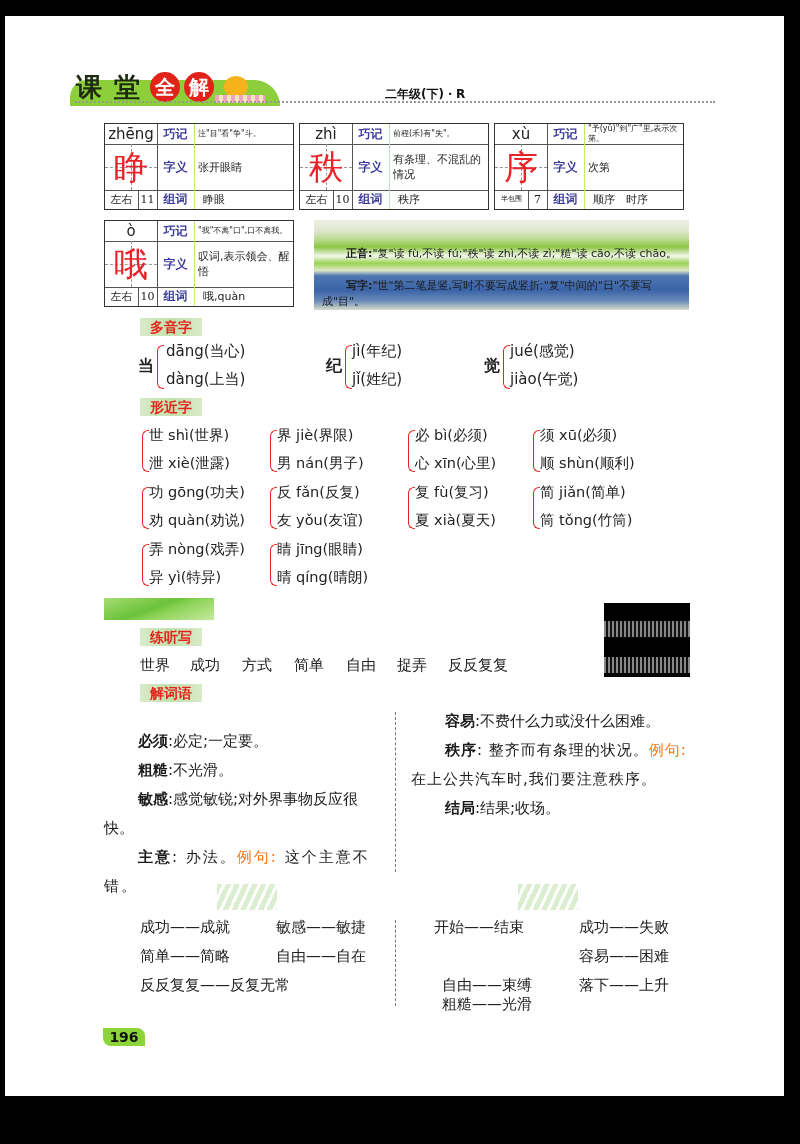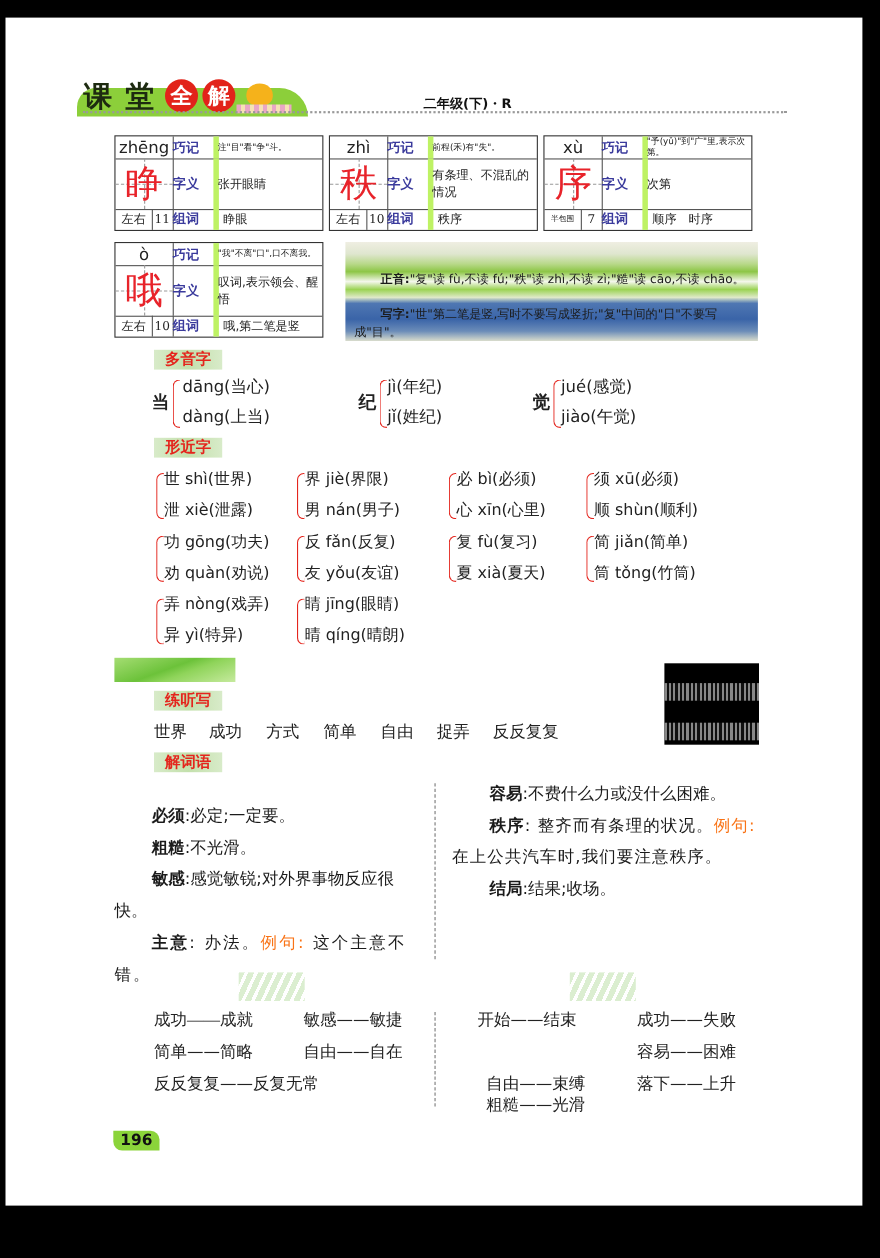--- a/index.html
+++ b/index.html
@@ -21,21 +21,21 @@
   
   .card { position:absolute; width:190px; height:87px; border:1.5px solid #333; box-sizing:border-box; }
   .card .c-py { position:absolute; left:0; top:0; width:52px; height:20px; text-align:center; font-size:15px; line-height:20px; border-right:1px solid #555; }
   .card .c-ch { position:absolute; left:0; top:20px; width:52px; height:46px; border-right:1px solid #555;
                 color:#e8232a; font-size:34px; text-align:center; line-height:46px; font-family:"DejaVu Serif", serif; }
   .card .c-ch .vg { position:absolute; left:26px; top:0; bottom:0; border-left:1px dashed #999; }
   .card .c-ch .hg { position:absolute; top:23px; left:0; right:0; border-top:1px dashed #999; }
   .card .c-ch span { position:relative; }
   .card .c-st { position:absolute; left:0; top:66px; width:33px; height:19px; font-size:11px; line-height:19px; text-align:center; border-right:1px solid #555; font-family:"DejaVu Serif", serif; }
   .card .c-sn { position:absolute; left:33px; top:66px; width:19px; height:19px; font-size:11px; line-height:19px; text-align:center; border-right:1px solid #555; font-family:"DejaVu Serif", serif; }
-  .card .lab { position:absolute; left:52px; width:37px; text-align:left; color:#3a3a9c; font-weight:bold; font-size:12px; border-right:5px solid #bef264; }
+  .card .lab { position:absolute; left:52px; width:37px; text-align:center; color:#3a3a9c; font-weight:bold; font-size:12px; border-right:1px solid #bef264; }
   .card .val { position:absolute; left:90px; right:3px; font-size:10px; padding-left:3px; color:#222; }
   .card .l1 { top:0; height:20px; line-height:20px; }
   .card .l2 { top:20px; height:46px; line-height:46px; }
   .card .l3 { top:66px; height:19px; line-height:19px; }
   .card .val.l1 { font-size:8px; line-height:10px; display:flex; align-items:center; }
   .card .val.l2 { font-size:11px; line-height:15px; display:flex; align-items:center; }
   .card .val.l3 { font-size:11px; padding-left:8px; }
   .card .hr1 { position:absolute; left:0; right:0; top:20px; border-top:1px solid #555; }
   .card .hr2 { position:absolute; left:0; right:0; top:66px; border-top:1px solid #555; }
 
@@ -138,21 +138,21 @@
     <div class="hr2"></div>
   <div class="c-py">ò</div>
   <div class="c-ch"><div class="vg"></div><div class="hg"></div><span>哦</span></div>
   <div class="c-st">左右</div>
   <div class="c-sn">10</div>
   <div class="lab l1">巧记</div>
   <div class="lab l2">字义</div>
   <div class="lab l3">组词</div>
   <div class="val l1">"我"不离"口",口不离我。</div>
   <div class="val l2">叹词,表示领会、醒悟</div>
-  <div class="val l3">哦,第二笔是竖</div>
+  <div class="val l3">哦,quàn</div>
 </div>
 
 <div class="tipbox">
   <p style="top:26px; text-indent:24px;"><b>正音:</b><span>"复"读 fù,不读 fú;"秩"读 zhì,不读 zì;"糙"读 cāo,不读 chāo。</span></p>
   <p style="top:58px; text-indent:24px;"><b>写字:</b><span>"世"第二笔是竖,写时不要写成竖折;"复"中间的"日"不要写成"目"。</span></p>
 </div>
 
 <div class="tag" style="left:140px; top:318px;">多音字</div>
 
 <div>
@@ -257,21 +257,21 @@
   <div style="text-indent:34px"><b>容易</b><span>:不费什么力或没什么困难。</span></div>
   <div style="text-indent:34px; letter-spacing:1px;"><b>秩序</b><span>: 整齐而有条理的状况。</span><span class="blue">例句:</span><span>在上公共汽车时,我们要注意秩序。</span></div>
   <div style="text-indent:34px"><b>结局</b><span>:结果;收场。</span></div>
 </div>
 
 <div class="syn-deco" style="left:217px; top:884px;"></div>
 <div class="syn-deco" style="left:518px; top:884px;"></div>
 <div class="vdash" style="left:395px; top:920px; height:86px;"></div>
 
 <div>
-  <div class="line" style="left:140px; top:918px;font-family:Liberation Serif, serif;">成功——成就</div>
+  <div class="line" style="left:140px; top:918px;">成功——成就</div>
   <div class="line" style="left:276px; top:918px;">敏感——敏捷</div>
   <div class="line" style="left:140px; top:947px;">简单——简略</div>
   <div class="line" style="left:276px; top:947px;">自由——自在</div>
   <div class="line" style="left:140px; top:976px;">反反复复——反复无常</div>
 </div>
 
 <div>
   <div class="line" style="left:434px; top:918px;">开始——结束</div>
   <div class="line" style="left:579px; top:918px;">成功——失败</div>
   <div class="line" style="left:442px; top:995px;">粗糙——光滑</div>

